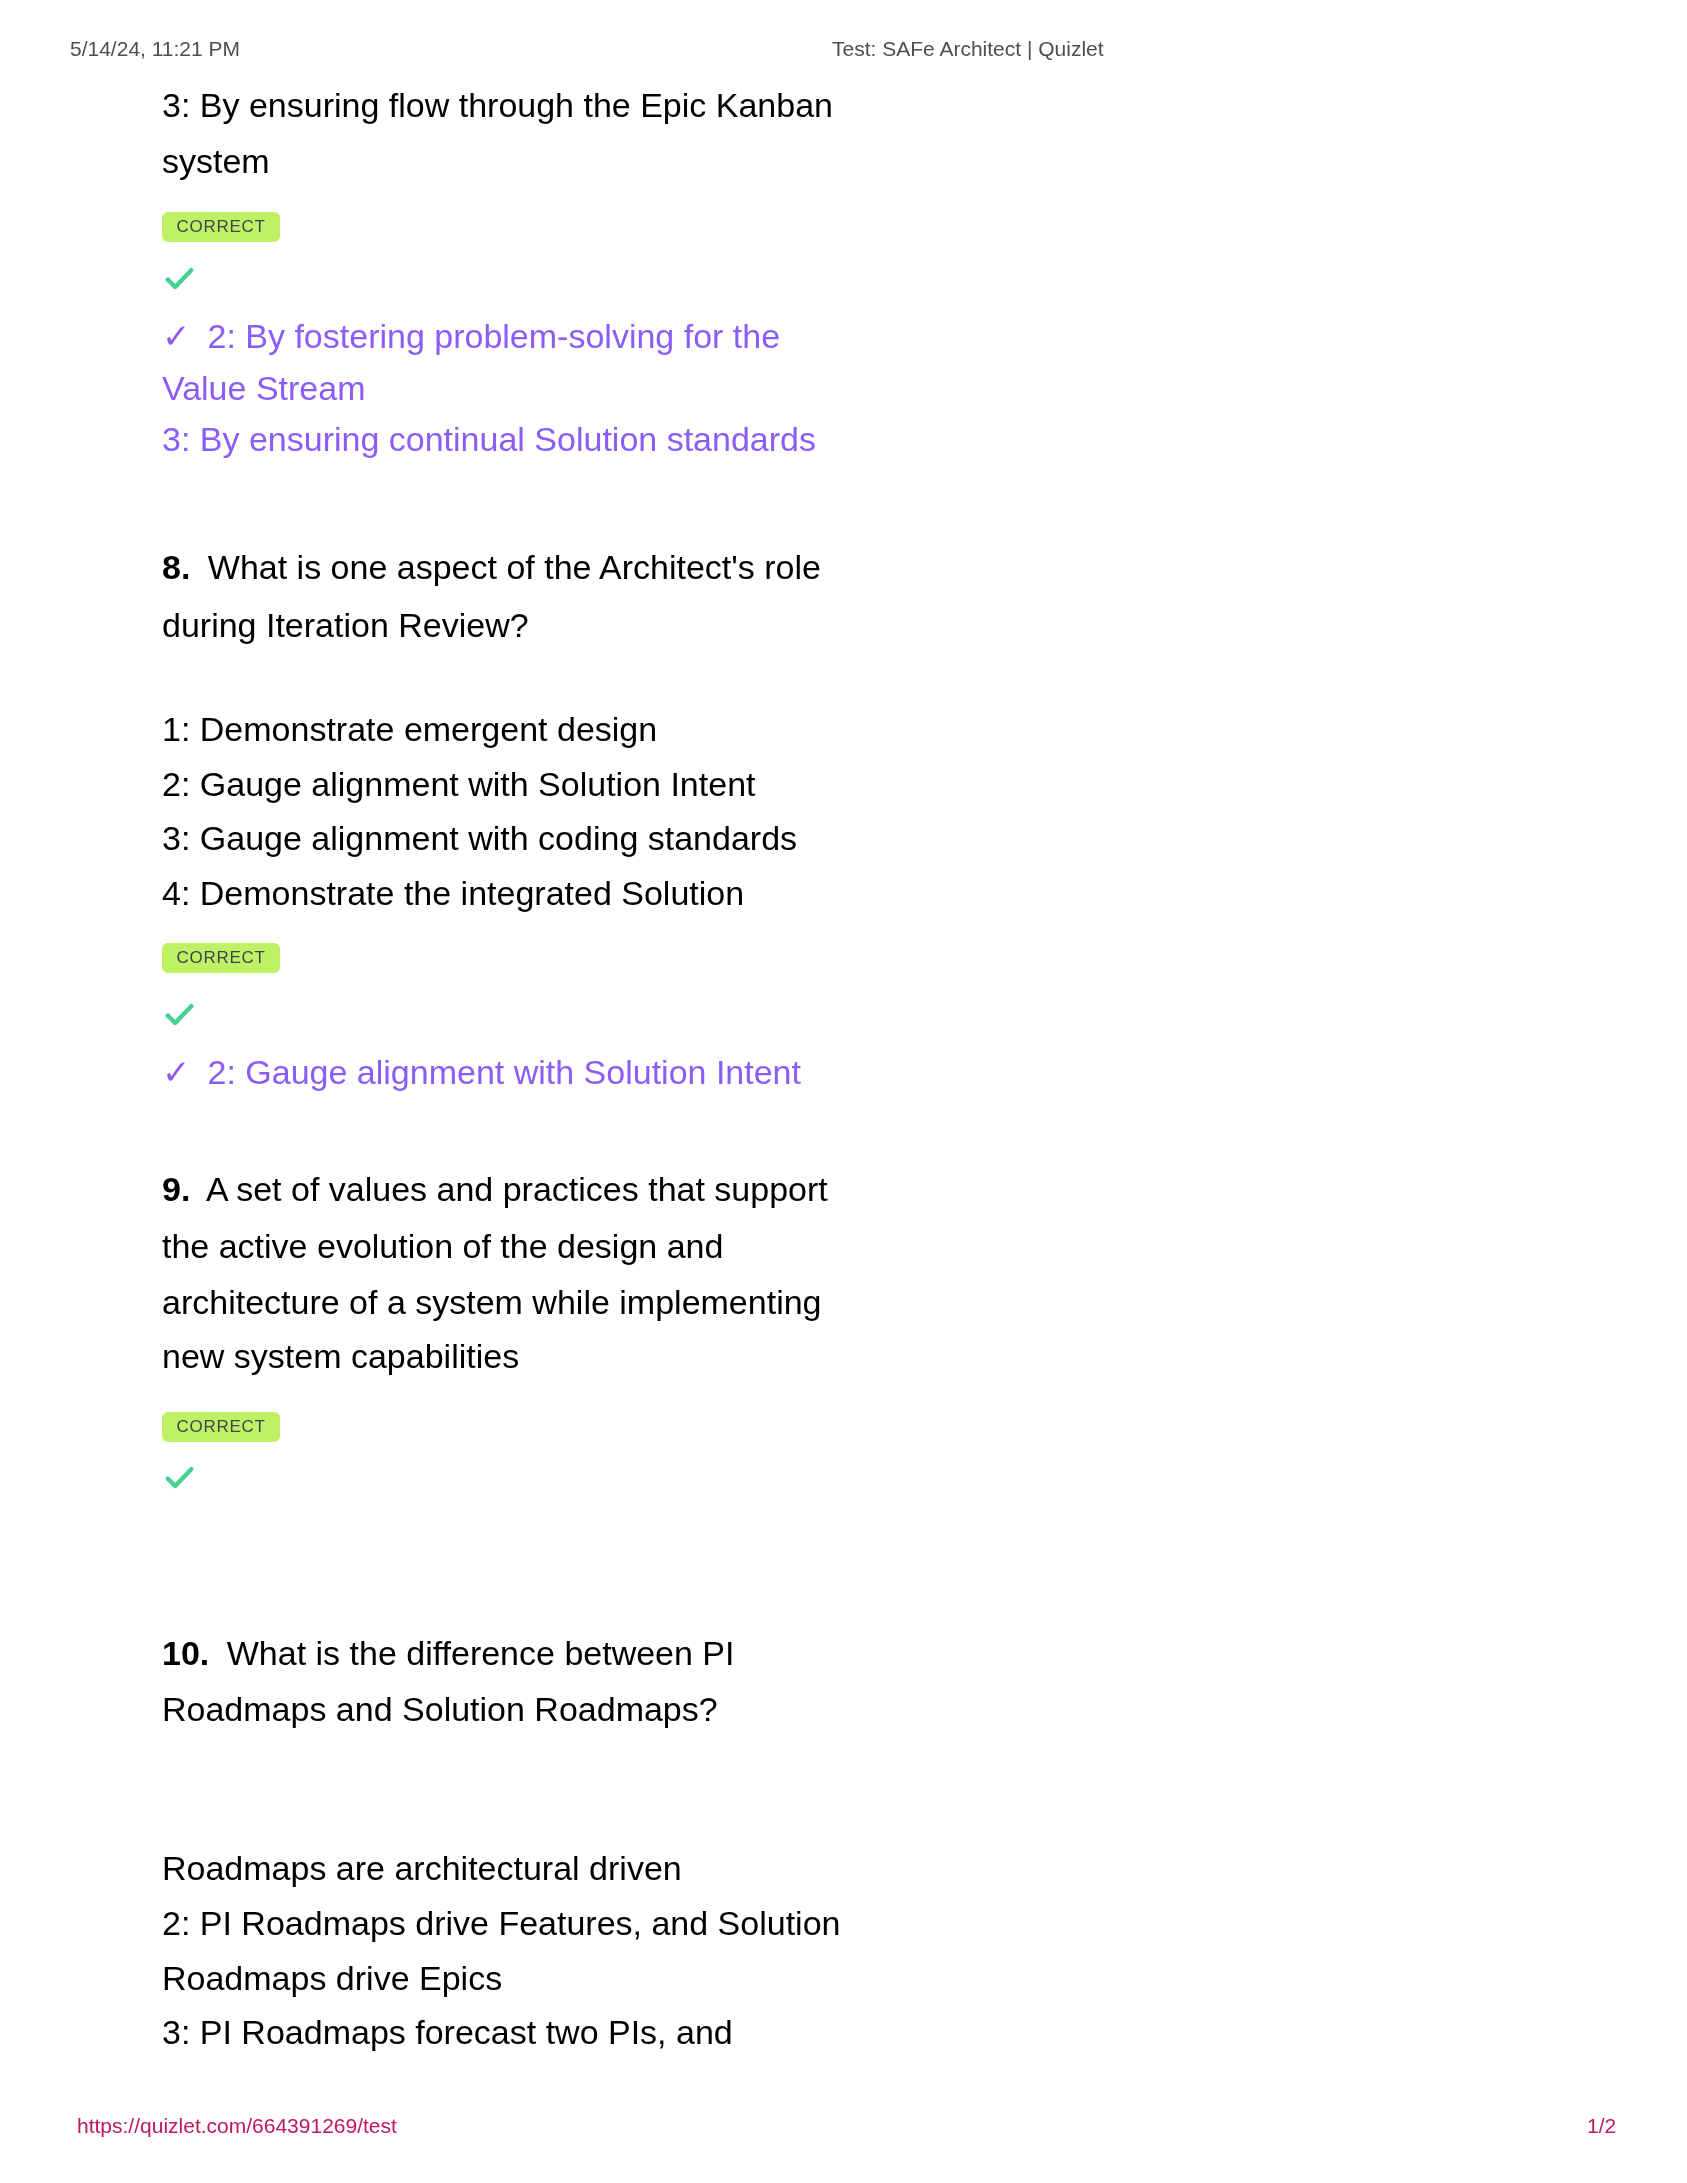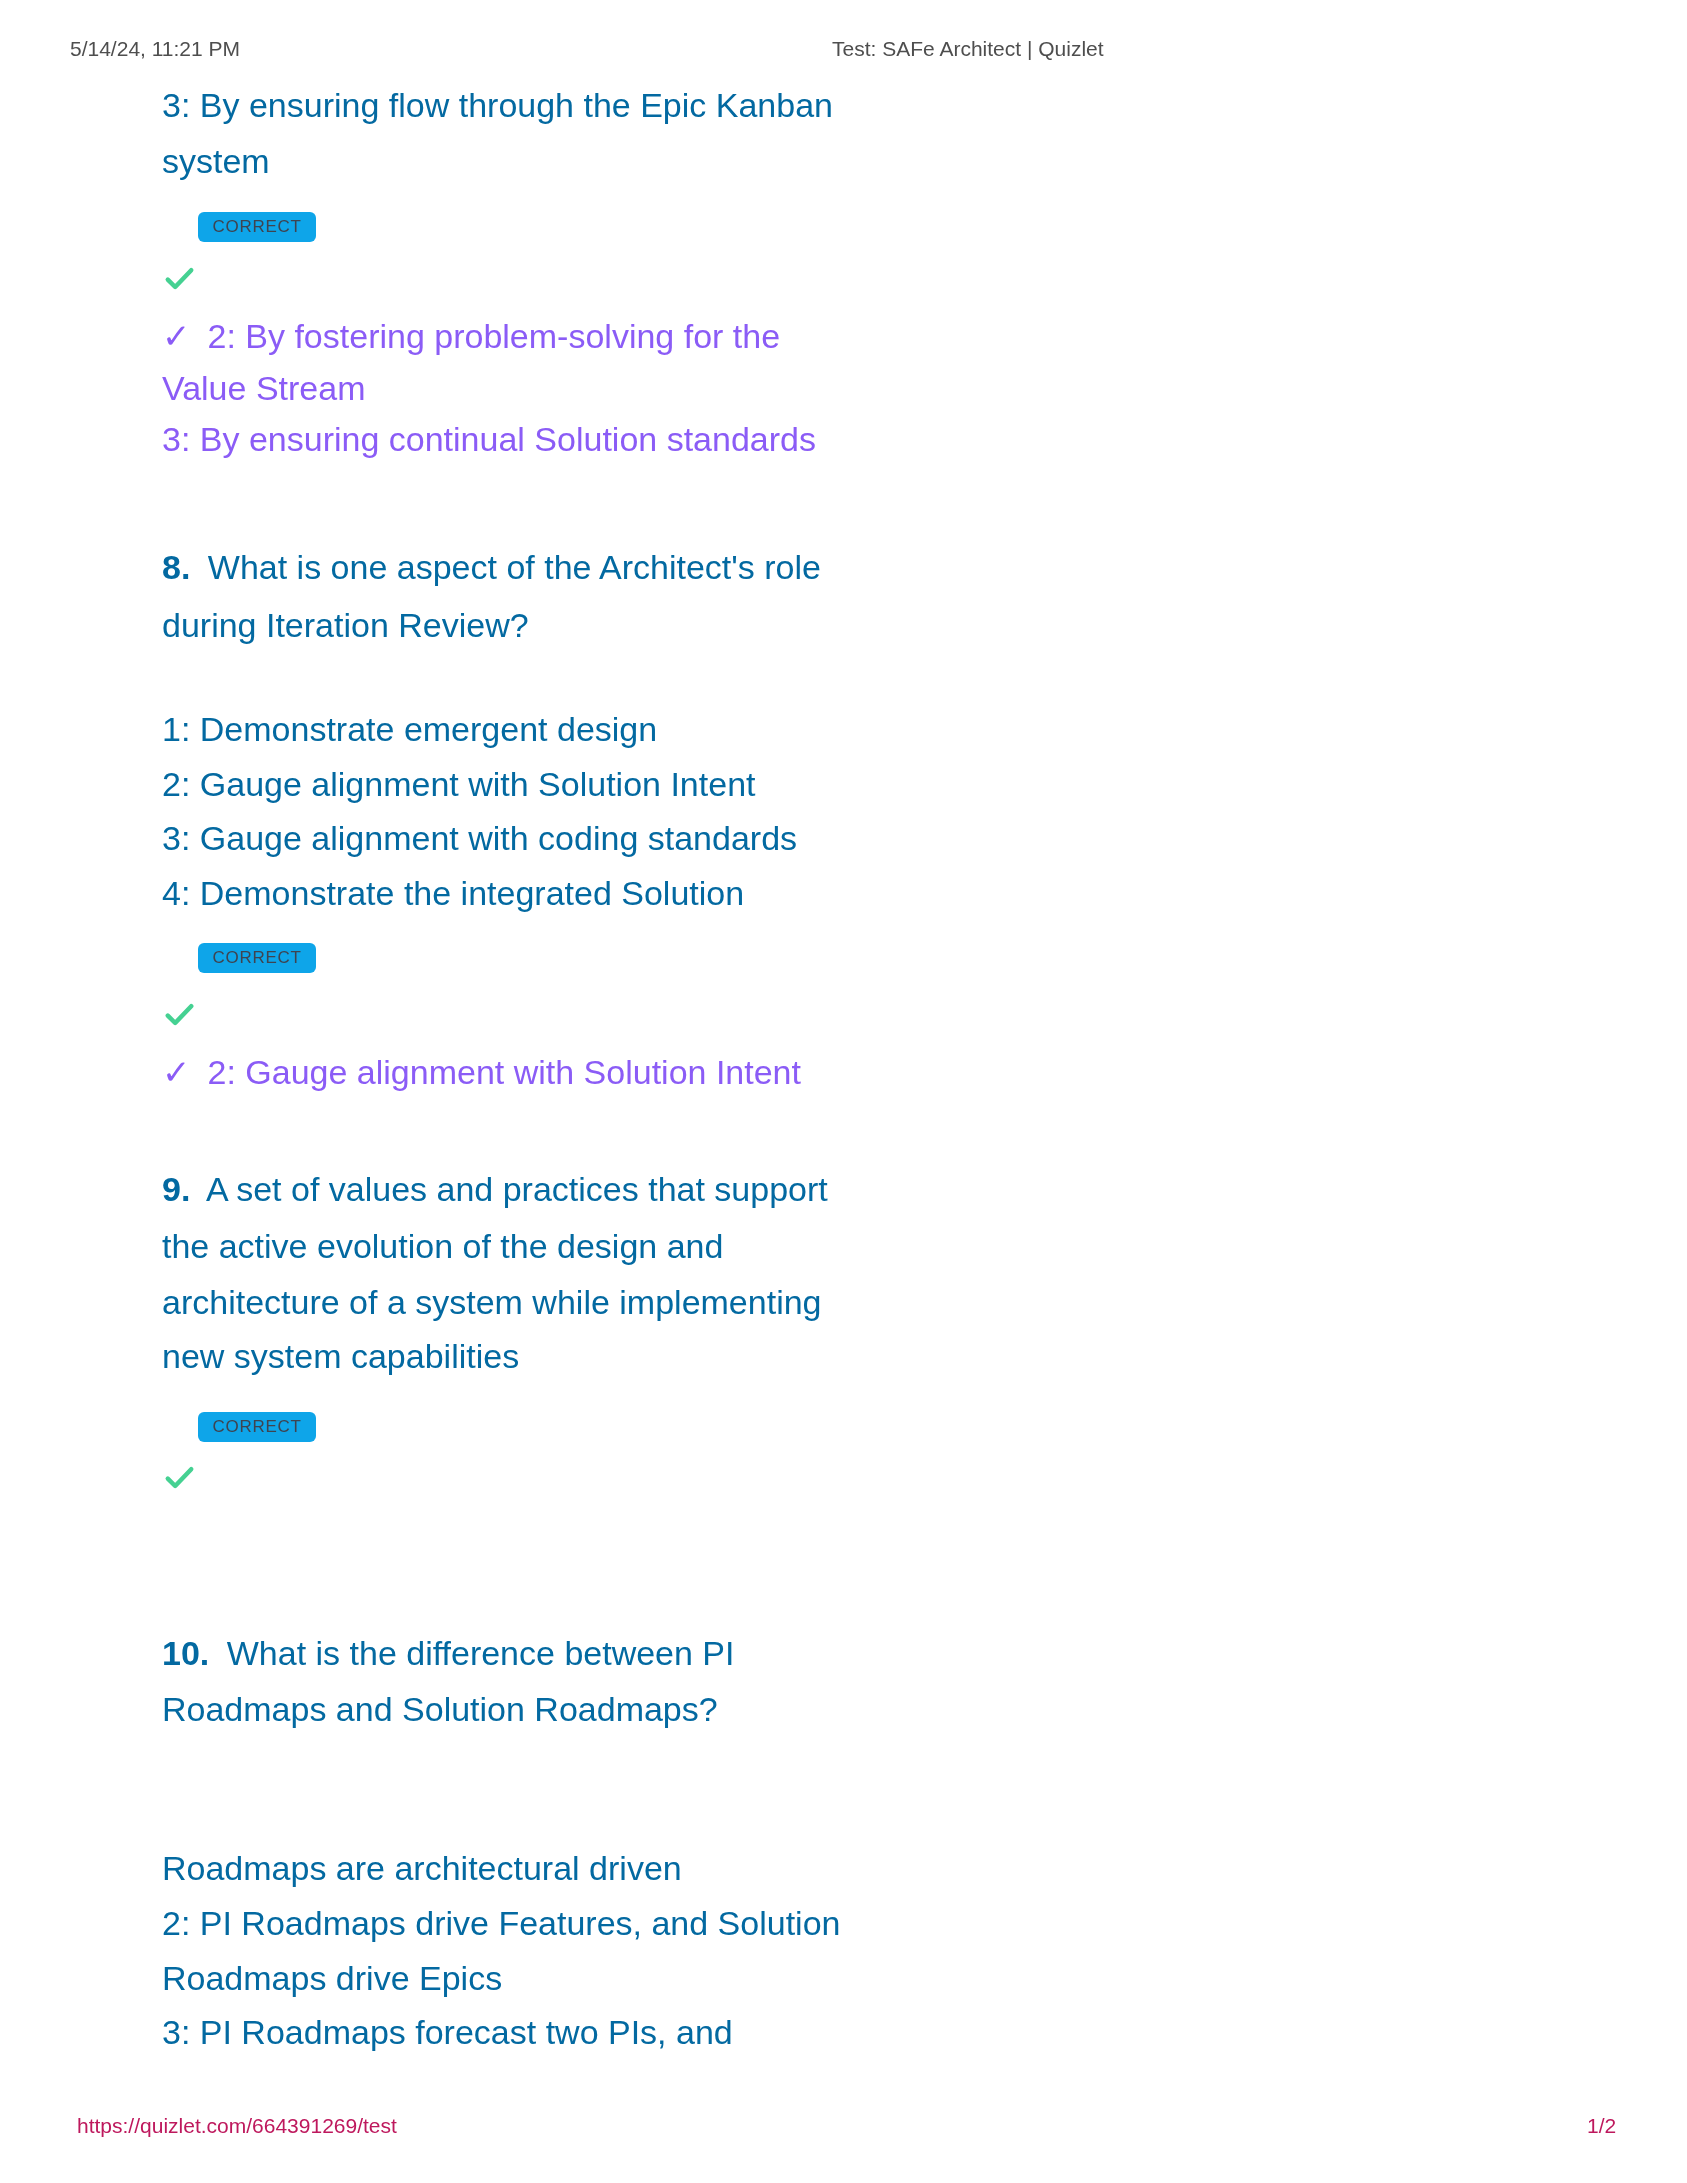--- a/index.html
+++ b/index.html
@@ -11,28 +11,28 @@
   
   .runhead{position:absolute;top:37px;font-size:21px;color:#4e4e4e;white-space:nowrap;}
   .runhead.left{left:70px;}
   .runhead.center{left:832px;}
   .runfoot{position:absolute;top:2114px;font-size:21px;color:#be185d;white-space:nowrap;}
   .runfoot.left{left:77px;}
   .runfoot.right{left:1587px;}
 
   
   .ln{position:absolute;left:162px;height:56px;line-height:53px;
-      font-size:34px;color:#0369a1;white-space:nowrap;}
+      font-size:34px;color:#000000;white-space:nowrap;}
   .ln.ans{color:#8b5cf6;}
   .qnum{font-weight:700;margin-right:8px;}
 
   
   .chip{position:absolute;left:162px;
-        font-size:17px;letter-spacing:0.7px;color:#3f4450;background:#0ea5e9;
-        padding:6px 14.6px 6.6px 14.6px;border-radius:6px;line-height:1;white-space:nowrap;margin-left:36px;}
+        font-size:17px;letter-spacing:0.7px;color:#3f4450;background:#bef264;
+        padding:6px 14.6px 6.6px 14.6px;border-radius:6px;line-height:1;white-space:nowrap;}
 
   
   .chk{position:absolute;left:161px;width:37px;height:37px;display:block;}
 </style>
 </head>
 <body>
 
 <div class="page">
 
   <div class="runhead left">5/14/24, 11:21 PM</div>

